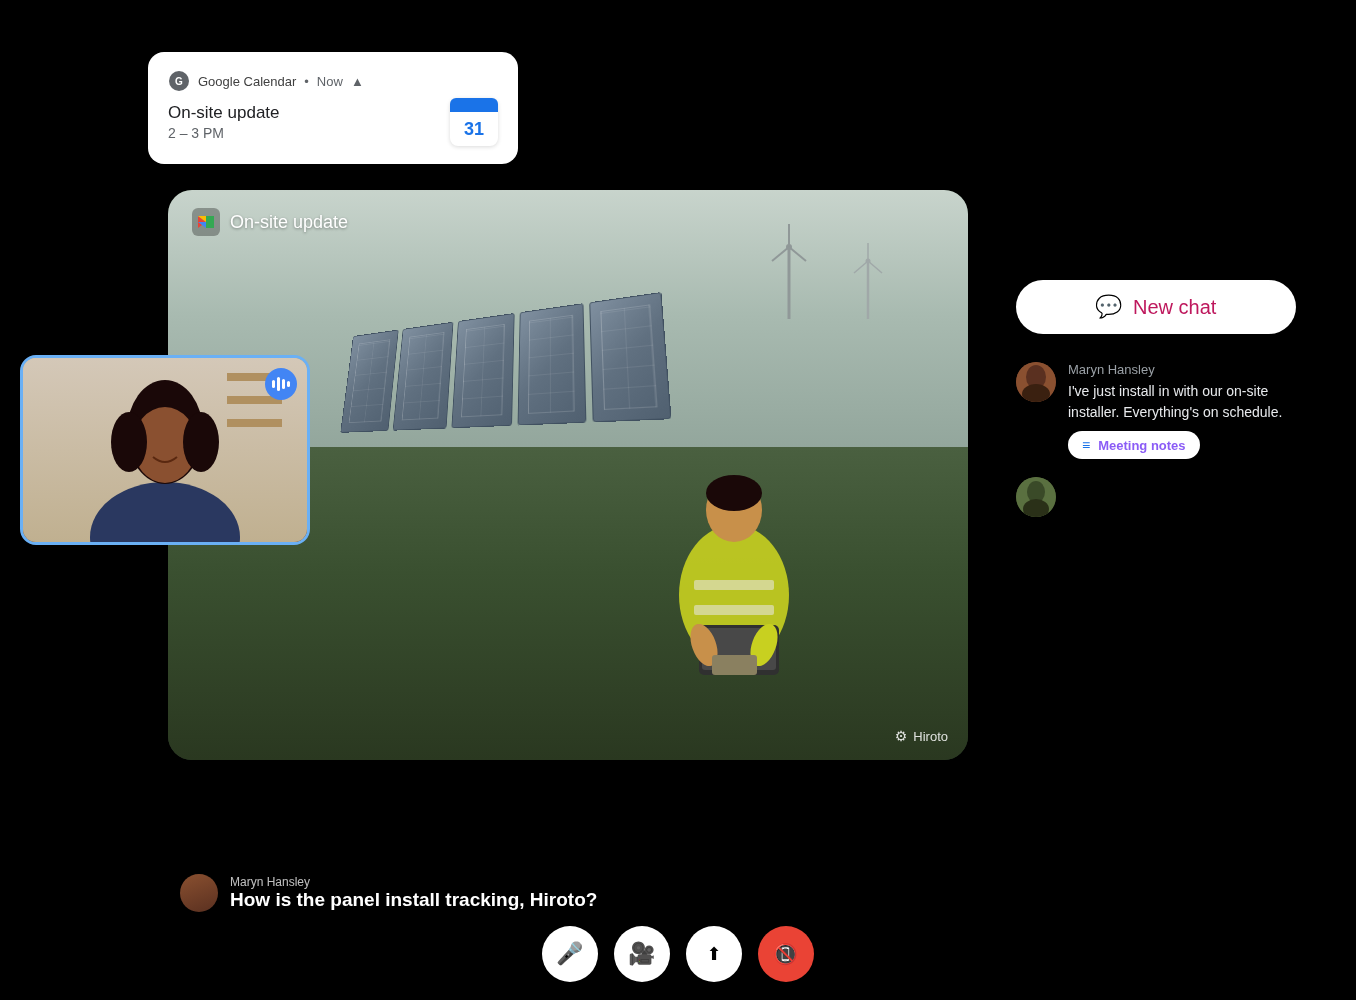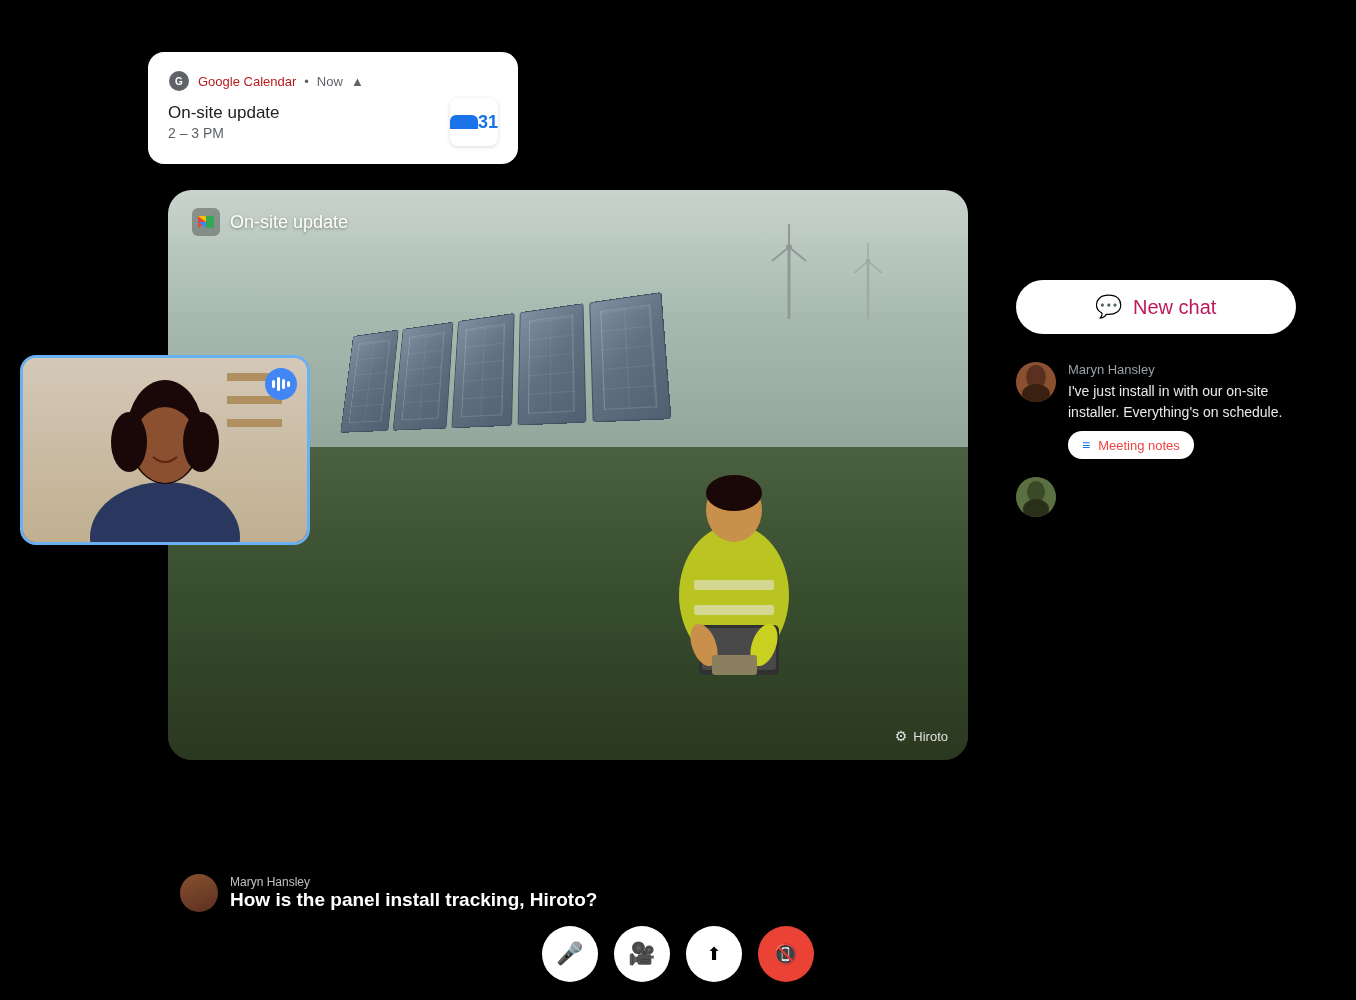--- a/index.html
+++ b/index.html
@@ -37,21 +37,21 @@
       align-items: center;
       gap: 8px;
       flex: 1;
     }
     .google-cal-icon {
       width: 22px;
       height: 22px;
     }
     .notif-source {
       font-size: 13px;
-      color: #b91c1c;
+      color: #404040;
       font-weight: 500;
     }
     .notif-dot {
       color: #5f6368;
       font-size: 13px;
     }
     .notif-time {
       font-size: 13px;
       color: #5f6368;
     }
@@ -79,21 +79,21 @@
       height: 48px;
       border-radius: 8px;
       background: #fff;
       display: flex;
       align-items: center;
       justify-content: center;
       box-shadow: 0 1px 4px rgba(0,0,0,0.15);
       font-size: 20px;
       font-weight: 700;
       color: #1a73e8;
-      flex-direction: row;
+      flex-direction: column;
     }
     .cal-icon-top {
       background: #1a73e8;
       width: 100%;
       border-radius: 6px 6px 0 0;
       height: 14px;
       display: flex;
       align-items: center;
       justify-content: center;
     }
@@ -356,22 +356,22 @@
       padding: 6px 14px;
       margin-top: 8px;
       cursor: pointer;
     }
     .chip-icon {
       font-size: 14px;
       color: #1a73e8;
     }
     .chip-label {
       font-size: 13px;
-      color: #ef4444;
-      font-weight: 400;
+      color: #8b5cf6;
+      font-weight: 700;
     }
     .msg-mention {
       display: inline-block;
       background: #1a73e8;
       color: #fff;
       border-radius: 12px;
       padding: 2px 10px;
       font-size: 13px;
       font-weight: 500;
       margin-top: 4px;

